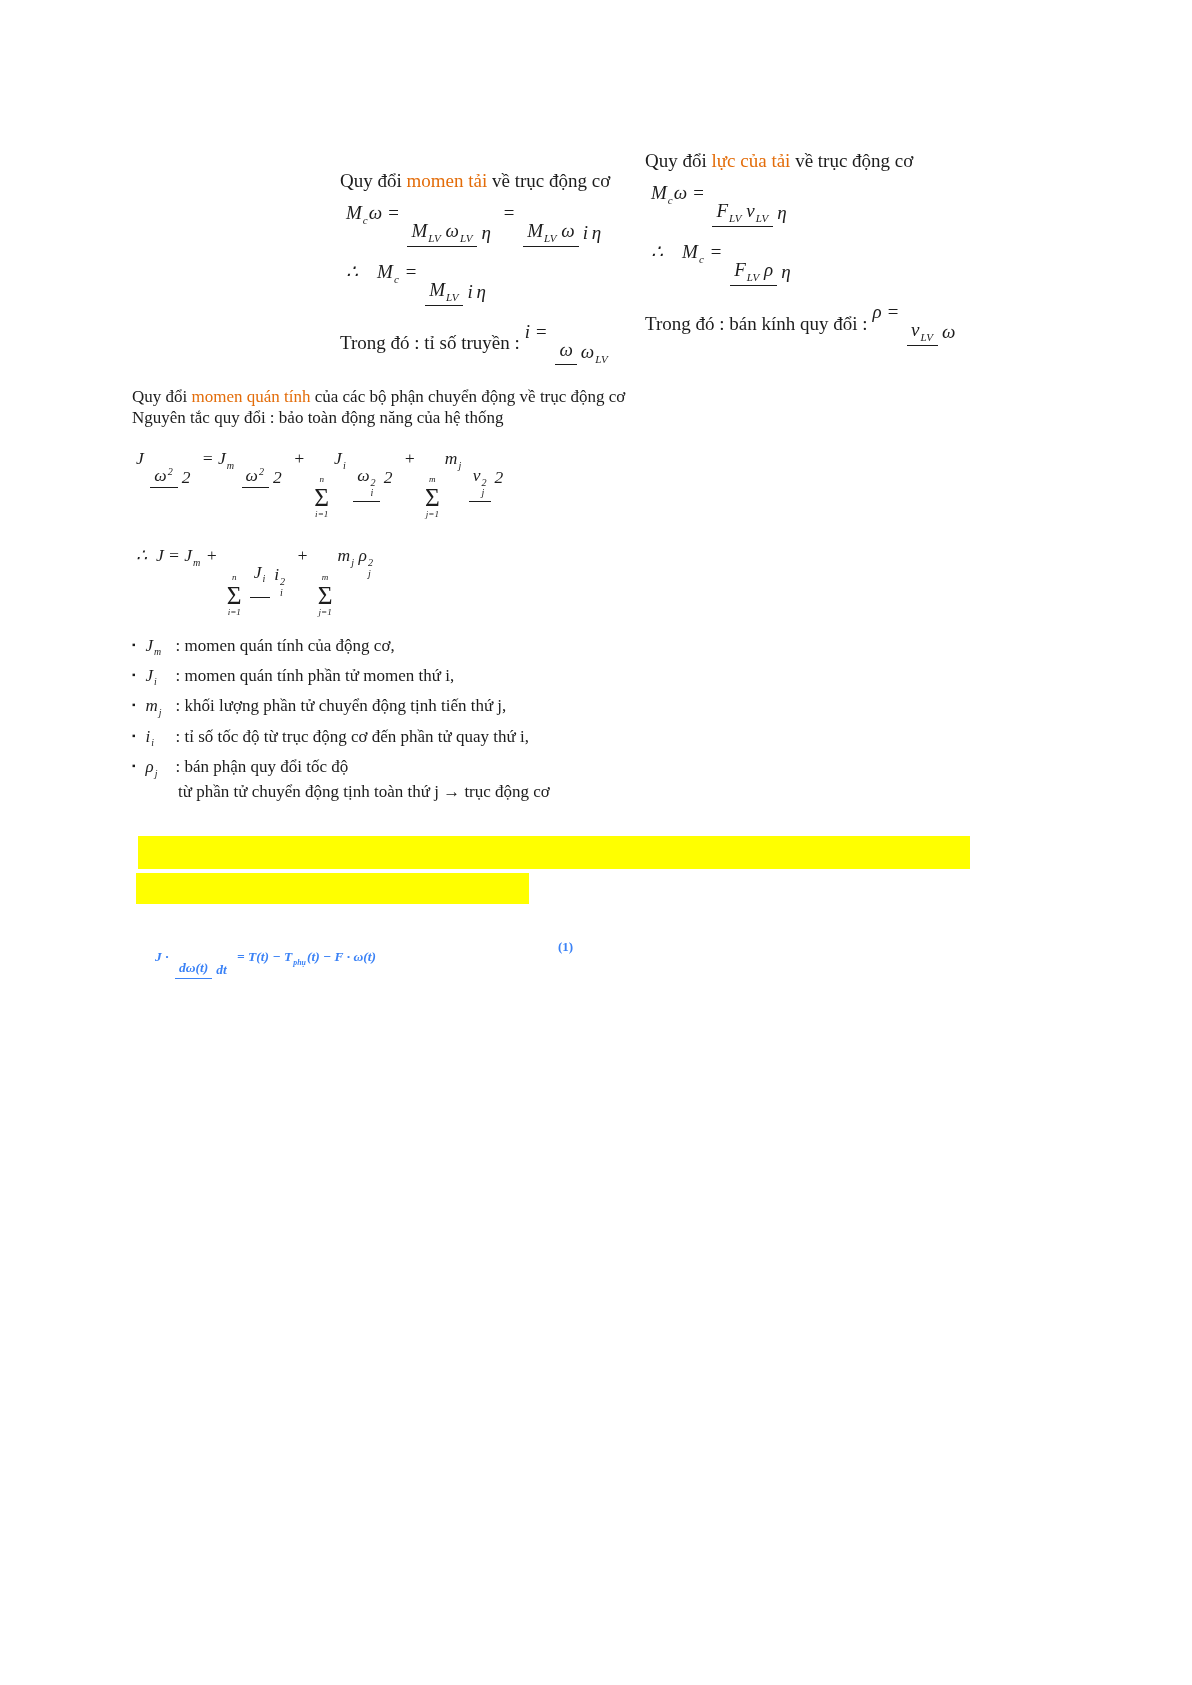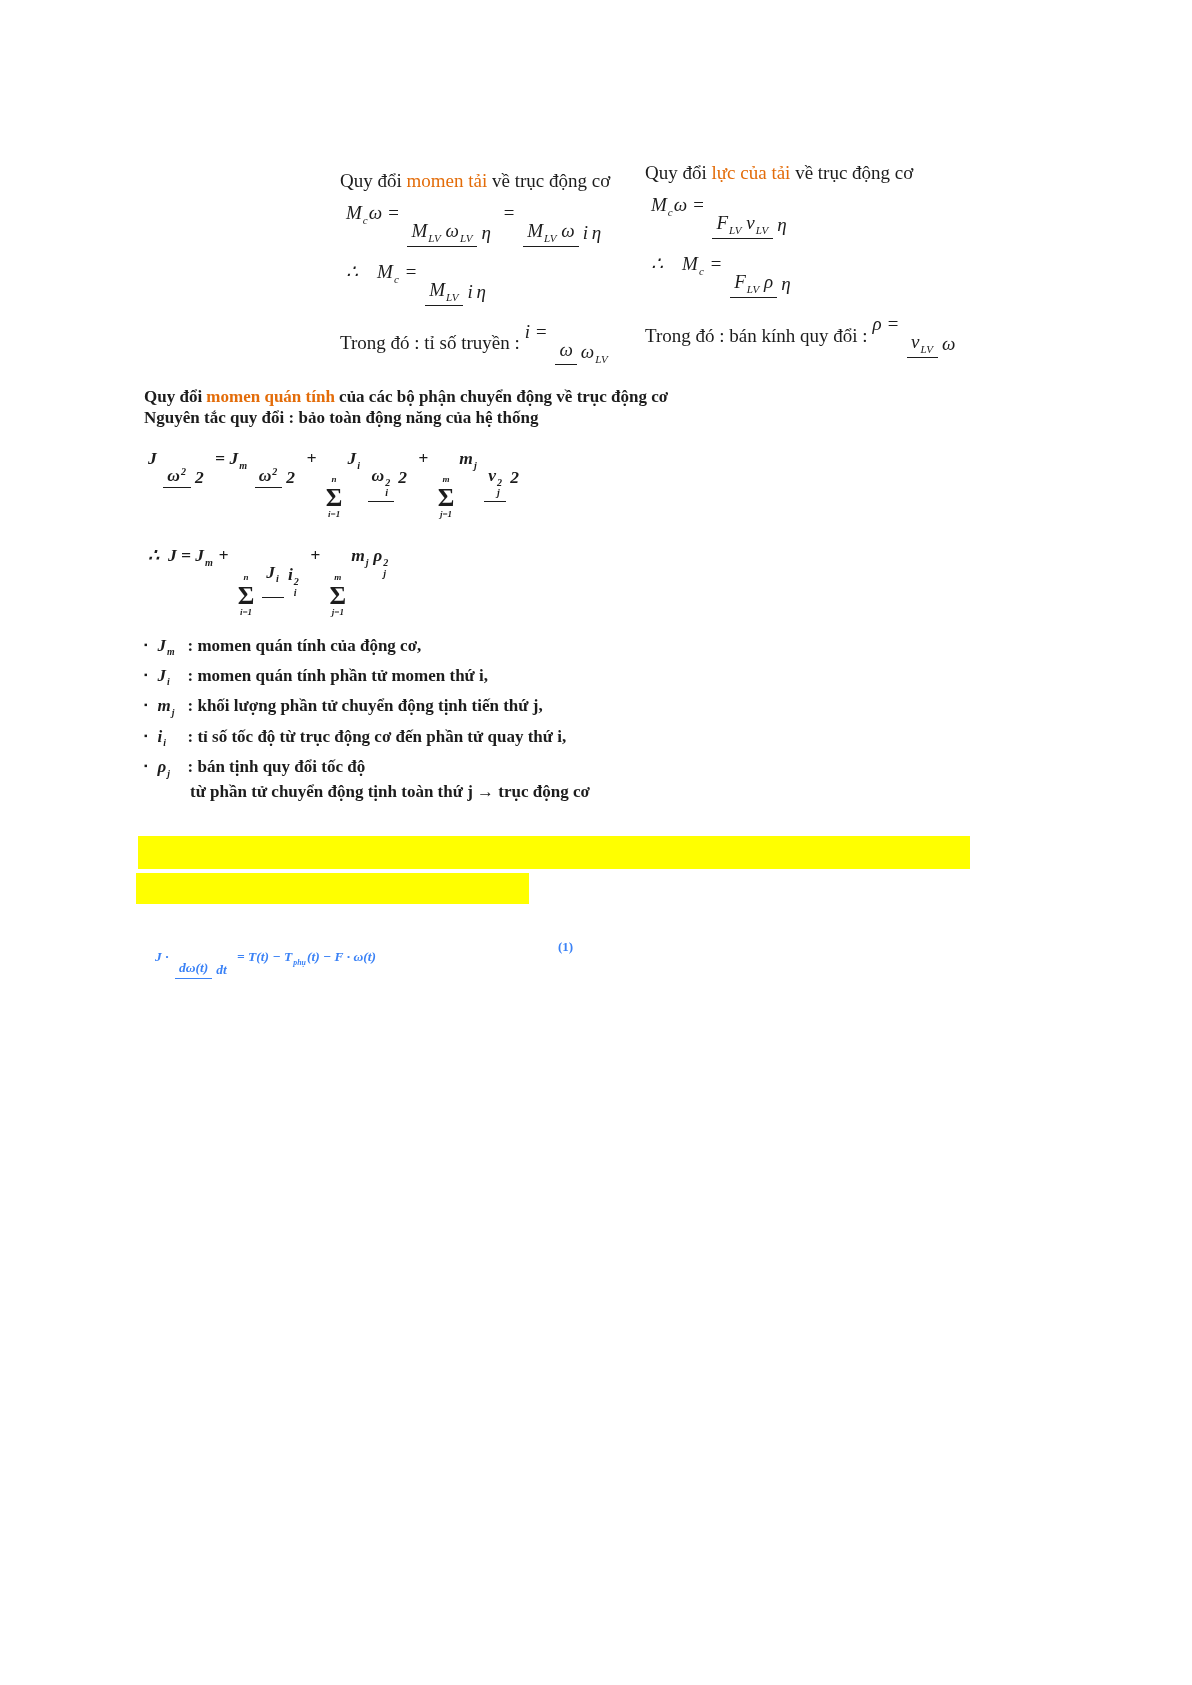--- a/index.html
+++ b/index.html
@@ -23,30 +23,30 @@
   .m .sp{font-size:0.58em;vertical-align:0.55em;margin:0 1px;}
   .m .ss{display:inline-flex;flex-direction:column;align-items:flex-start;
          font-size:0.58em;line-height:1.05;vertical-align:-0.5em;margin-left:1px;}
   .m .sum{display:inline-flex;flex-direction:column;align-items:center;
           vertical-align:-1.05em;margin:0 5px;line-height:1;}
   .m .sum .up,.m .sum .lo{font-size:0.52em;line-height:1.2;}
   .m .sum .sg{font-size:1.45em;line-height:0.95;font-style:normal;}
   
   .col{position:absolute;}
   .col-torque{left:340px;top:170px;width:300px;}
-  .col-force{left:645px;top:162px;width:330px;}
+  .col-force{left:645px;top:150px;width:330px;}
   .col-heading{font-size:19px;line-height:1.2;white-space:nowrap;}
   .hl-orange{color:#E36C09;}
   .eq{font-size:19px;padding-left:6px;}
   .col .eq-power{margin-top:9px;}
   .col .eq-result{margin-top:13px;}
   .where-line{margin-top:15px;display:flex;align-items:center;gap:5px;
               font-size:19px;white-space:nowrap;}
   
-  .inertia{position:absolute;left:144px;top:386px;width:760px;font-size:17px;font-weight:bold;}
+  .inertia{position:absolute;left:132px;top:386px;width:760px;font-size:17px;}
   .inertia-heading{line-height:21px;}
   .inertia .eq-energy{margin-top:20px;font-size:17.5px;padding-left:4px;}
   .inertia .eq-result2{margin-top:25px;font-size:17.5px;padding-left:4px;}
   .bullet-list{margin-top:18px;display:flex;flex-direction:column;gap:9px;}
   .bullet-row{display:flex;align-items:baseline;}
   .bullet-marker{font-size:10px;line-height:1;position:relative;top:-3px;
                  margin-right:10px;font-style:normal;}
   .bullet-sym{min-width:30px;font-size:17px;}
   .bullet-text{font-size:17px;}
   .bullet-note{margin-top:3px;margin-left:46px;font-size:17px;}
@@ -190,21 +190,21 @@
         <span class="bullet-text">: khối lượng phần tử chuyển động tịnh tiến thứ j,</span>
       </div>
       <div class="bullet-row">
         <span class="bullet-marker">▪</span>
         <span class="bullet-sym"><span class="m">i<span class="sb">i</span></span></span>
         <span class="bullet-text">: tỉ số tốc độ từ trục động cơ đến phần tử quay thứ i,</span>
       </div>
       <div class="bullet-row">
         <span class="bullet-marker">▪</span>
         <span class="bullet-sym"><span class="m">ρ<span class="sb">j</span></span></span>
-        <span class="bullet-text">: bán tịnh quy đổi tốc độ</span>
+        <span class="bullet-text">: bán phận quy đổi tốc độ</span>
       </div>
     </div>
     <div class="bullet-note">từ phần tử chuyển động tịnh toàn thứ j → trục động cơ</div>
   </section>
 
   <div class="hl-bar hl-bar-1"></div>
   <div class="hl-bar hl-bar-2"></div>
 
   <div class="figure-eq">
     <span class="fig-math"><span class="m">J · <span class="frac">

